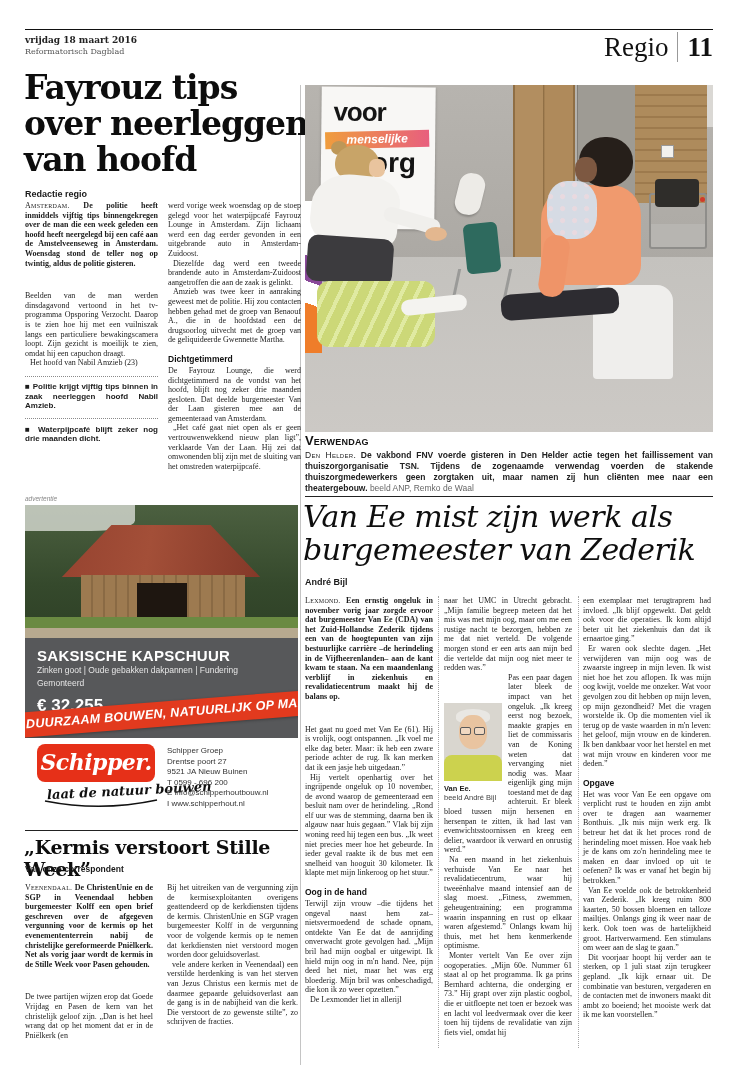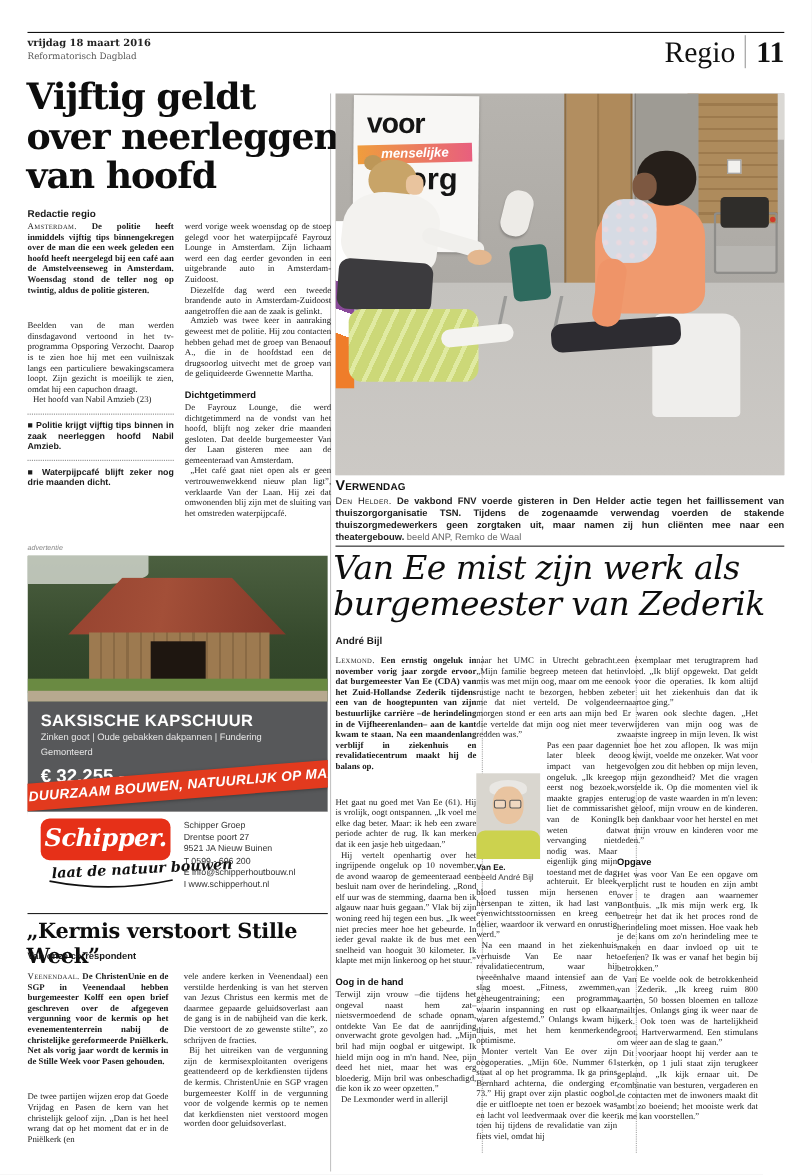--- a/index.html
+++ b/index.html
@@ -95,21 +95,21 @@
   .cap-text{margin-top:3px;font:700 8.5px/11px "Liberation Sans",sans-serif;color:#222;text-align:justify}
   .cap-dateline{font-variant:small-caps;font-weight:400;letter-spacing:.3px}
   .cap-credit{font-weight:400;color:#666}
 
   .rule-vanee{position:absolute;left:305px;width:408px;top:496px;border-top:1px solid #222}
 
   
   .ve-headline{position:absolute;left:303px;top:500px;width:412px;
      font:italic 400 30px/33px "DejaVu Serif",serif;letter-spacing:-.5px;color:#0e0e0e}
   .ve-byline{position:absolute;left:305px;top:577px;font:700 9px/10px "Liberation Sans",sans-serif}
-  .ve-cols{position:absolute;left:305px;top:596px;width:408px;display:flex;gap:0}
+  .ve-cols{position:absolute;left:305px;top:596px;width:408px;display:flex;gap:11px}
   .ve-cols .col{width:128px}
   .vrule-dot{position:absolute;top:596px;height:452px;border-left:1px dotted #a5a5a5}
   .vrule-solid{position:absolute;left:300px;top:85px;height:980px;border-left:1px solid #c4c4c4}
 
   .inset-fig{float:left;width:58px;margin:30px 6px 3px 0}
   .inset-photo{position:relative;width:58px;height:78px;background:#d9d6cf;overflow:hidden}
   .vp-sweater{position:absolute;left:0;bottom:0;width:58px;height:26px;background:#ccd24e;border-radius:8px 8px 0 0}
   .vp-head{position:absolute;left:15px;top:12px;width:28px;height:34px;background:#e9c4a0;border-radius:45%}
   .vp-hair{position:absolute;left:12px;top:6px;width:34px;height:14px;background:#e9e7e3;border-radius:50% 50% 30% 30%}
   .vp-glass1,.vp-glass2{position:absolute;top:24px;width:11px;height:8px;border:1px solid #5a5a5a;border-radius:2px;background:rgba(255,255,255,.35)}
@@ -160,21 +160,21 @@
   <div class="h-date">vrijdag 18 maart 2016</div>
   <div class="h-paper">Reformatorisch Dagblad</div>
   <div class="h-right">
     <span class="h-section">Regio</span>
     <span class="h-divider"></span>
     <span class="h-pagenum">11</span>
   </div>
 
   <div class="vrule-solid"></div>
 
-  <h1 class="lead-headline">Vijftig geldt over neerleggen van hoofd</h1>
+  <h1 class="lead-headline">Fayrouz tips over neerleggen van hoofd</h1>
   <div class="lead-byline">Redactie regio</div>
   <div class="lead-cols bodytext">
     <div class="col">
       <p><span class="dateline">Amsterdam.</span> <span class="introb">De politie heeft inmiddels vijftig tips binnengekregen over de man die een week geleden een hoofd heeft neergelegd bij een café aan de Amstelveenseweg in Amsterdam. Woensdag stond de teller nog op twintig, aldus de politie gisteren.</span></p>
       <p class="gap">Beelden van de man werden dinsdagavond vertoond in het tv- programma Opsporing Verzocht. Daarop is te zien hoe hij met een vuilniszak langs een particuliere bewakingscamera loopt. Zijn gezicht is moeilijk te zien, omdat hij een capuchon draagt.</p>
       <p>Het hoofd van Nabil Amzieb (23)</p>
       <div class="bullets">
         <p class="bullet">■ Politie krijgt vijftig tips binnen in zaak neerleggen hoofd Nabil Amzieb.</p>
         <div class="bullet-div"></div>
         <p class="bullet">■ Waterpijpcafé blijft zeker nog drie maanden dicht.</p>
@@ -245,21 +245,21 @@
   <div class="ve-byline">André Bijl</div>
   <div class="vrule-dot" style="left:438px"></div>
   <div class="vrule-dot" style="left:578px"></div>
   <div class="ve-cols bodytext">
     <div class="col">
       <p><span class="dateline">Lexmond.</span> <span class="introb">Een ernstig ongeluk in november vorig jaar zorgde ervoor dat burgemeester Van Ee (CDA) van het Zuid-Hollandse Zederik tijdens een van de hoogtepunten van zijn bestuurlijke carrière –de herindeling in de Vijfheerenlanden– aan de kant kwam te staan. Na een maandenlang verblijf in ziekenhuis en revalidatiecentrum maakt hij de balans op.</span></p>
       <p class="gap">Het gaat nu goed met Van Ee (61). Hij is vrolijk, oogt ontspannen. „Ik voel me elke dag beter. Maar: ik heb een zware periode achter de rug. Ik kan merken dat ik een jasje heb uitgedaan.”</p>
       <p>Hij vertelt openhartig over het ingrijpende ongeluk op 10 november, de avond waarop de gemeenteraad een besluit nam over de herindeling. „Rond elf uur was de stemming, daarna ben ik algauw naar huis gegaan.” Vlak bij zijn woning reed hij tegen een bus. „Ik weet niet precies meer hoe het gebeurde. In ieder geval raakte ik de bus met een snelheid van hooguit 30 kilometer. Ik klapte met mijn linkeroog op het stuur.”</p>
       <h4 class="subhead">Oog in de hand</h4>
       <p class="after-sub">Terwijl zijn vrouw –die tijdens het ongeval naast hem zat– nietsvermoedend de schade opnam, ontdekte Van Ee dat de aanrijding onverwacht grote gevolgen had. „Mijn bril had mijn oogbal er uitgewipt. Ik hield mijn oog in m'n hand. Nee, pijn deed het niet, maar het was erg bloederig. Mijn bril was onbeschadigd, die kon ik zo weer opzetten.”</p>
-      <p>De Lexmonder werd in allerijl</p>
+      <p>De Lexmonder liet in allerijl</p>
     </div>
     <div class="col">
       <p>naar het UMC in Utrecht gebracht. „Mijn familie begreep meteen dat het mis was met mijn oog, maar om me een rustige nacht te bezorgen, hebben ze me dat niet verteld. De volgende morgen stond er een arts aan mijn bed die vertelde dat mijn oog niet meer te redden was.”</p>
       <div class="inset-fig">
         <div class="inset-photo">
           <div class="vp-sweater"></div>
           <div class="vp-hair"></div>
           <div class="vp-head"></div>
           <div class="vp-glass1"></div>
           <div class="vp-glass2"></div>
@@ -316,18 +316,18 @@
 
   <div class="rule-kermis"></div>
   <h3 class="km-headline">„Kermis verstoort Stille Week”</h3>
   <div class="km-byline">Van onze correspondent</div>
   <div class="km-cols bodytext">
     <div class="km-col1">
       <p><span class="dateline">Veenendaal.</span> <span class="introb">De ChristenUnie en de SGP in Veenendaal hebben burgemeester Kolff een open brief geschreven over de afgegeven vergunning voor de kermis op het evenemententerrein nabij de christelijke gereformeerde Pniëlkerk. Net als vorig jaar wordt de kermis in de Stille Week voor Pasen gehouden.</span></p>
       <p class="gap">De twee partijen wijzen erop dat Goede Vrijdag en Pasen de kern van het christelijk geloof zijn. „Dan is het heel wrang dat op het moment dat er in de Pniëlkerk (en</p>
     </div>
     <div class="km-col2">
+      <p>Bij het uitreiken van de vergunning zijn de kermisexploitanten overigens geattendeerd op de kerkdiensten tijdens de kermis. ChristenUnie en SGP vragen burgemeester Kolff in de vergunning voor de volgende kermis op te nemen dat kerkdiensten niet verstoord mogen worden door geluidsoverlast.</p>
       <p>vele andere kerken in Veenendaal) een verstilde herdenking is van het sterven van Jezus Christus een kermis met de daarmee gepaarde geluidsoverlast aan de gang is in de nabijheid van die kerk. Die verstoort de zo gewenste stilte”, zo schrijven de fracties.</p>
-      <p>Bij het uitreiken van de vergunning zijn de kermisexploitanten overigens geattendeerd op de kerkdiensten tijdens de kermis. ChristenUnie en SGP vragen burgemeester Kolff in de vergunning voor de volgende kermis op te nemen dat kerkdiensten niet verstoord mogen worden door geluidsoverlast.</p>
     </div>
   </div>
 
 </div>
 
 </body></html>

